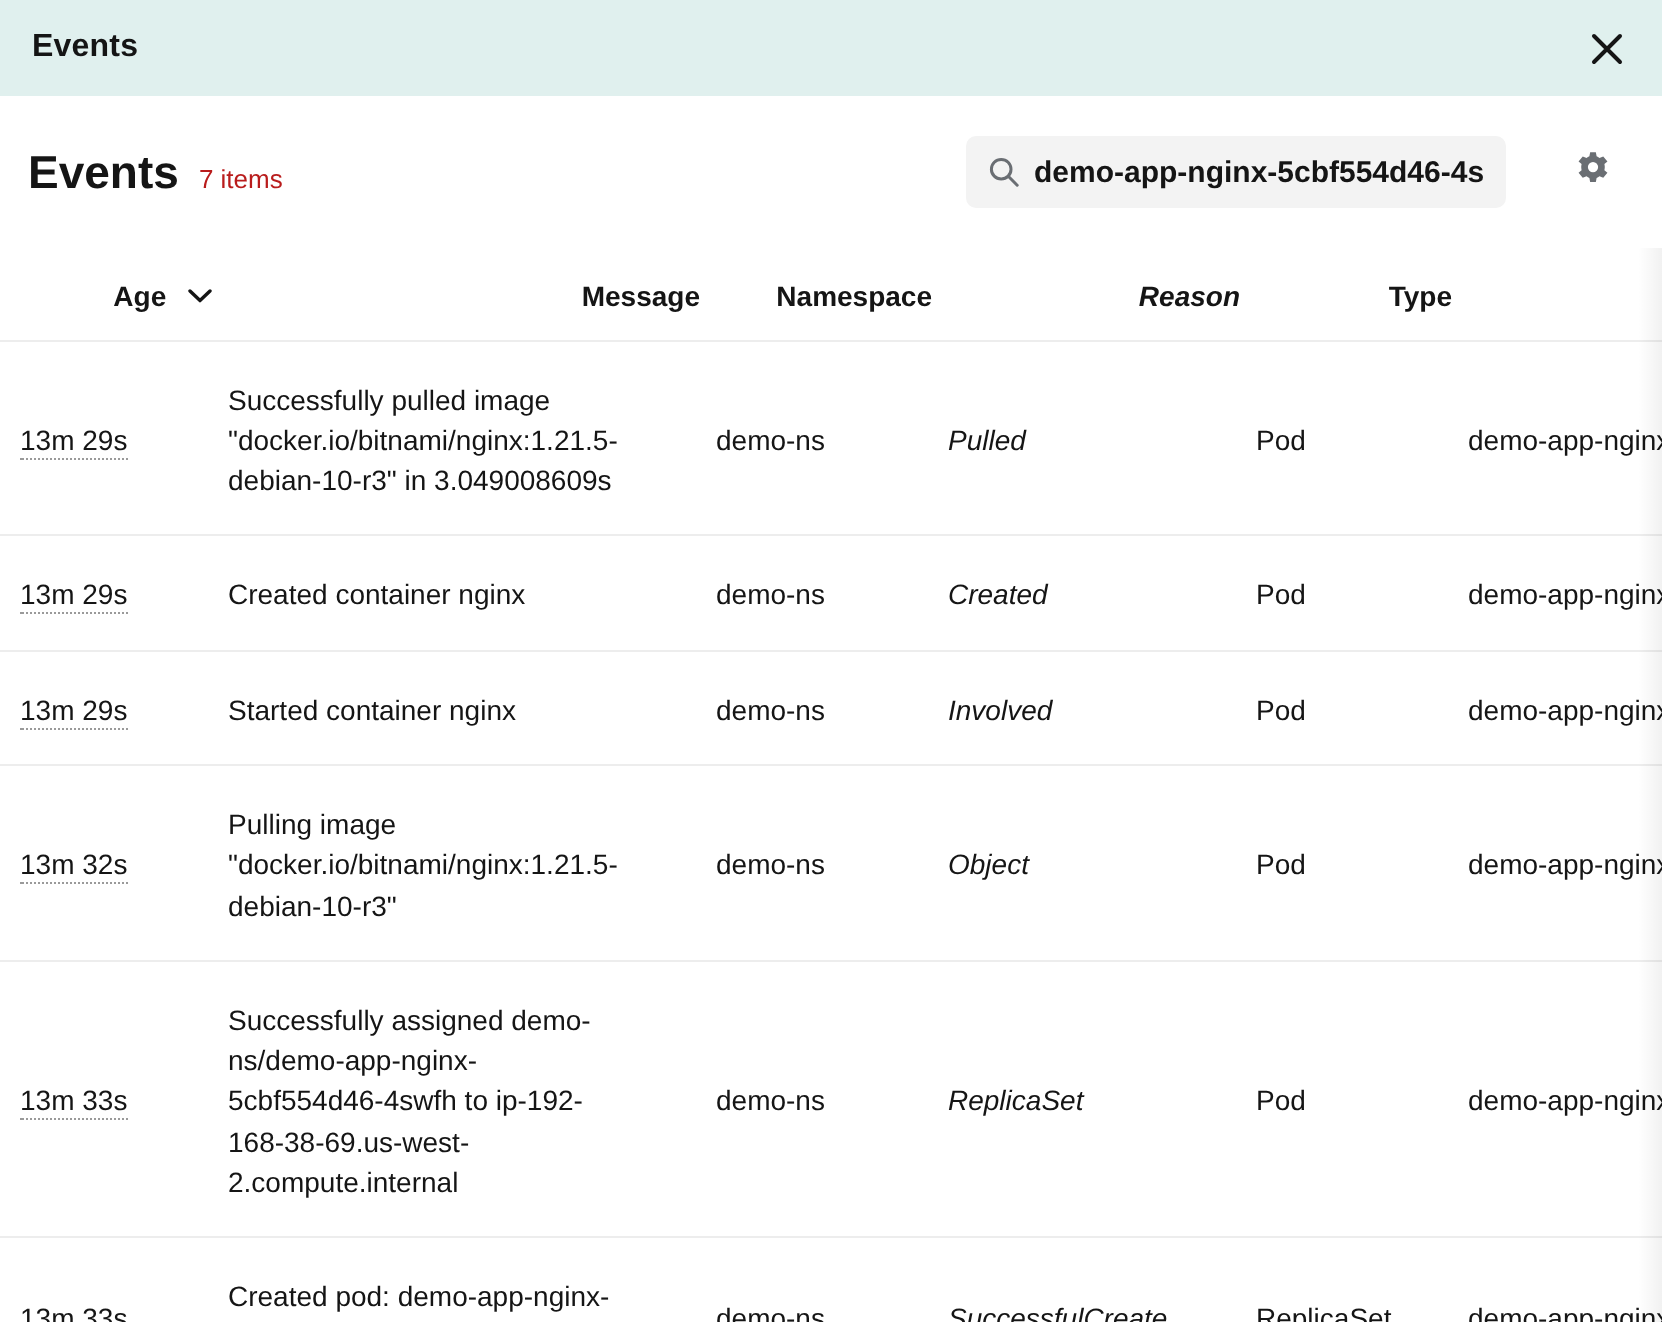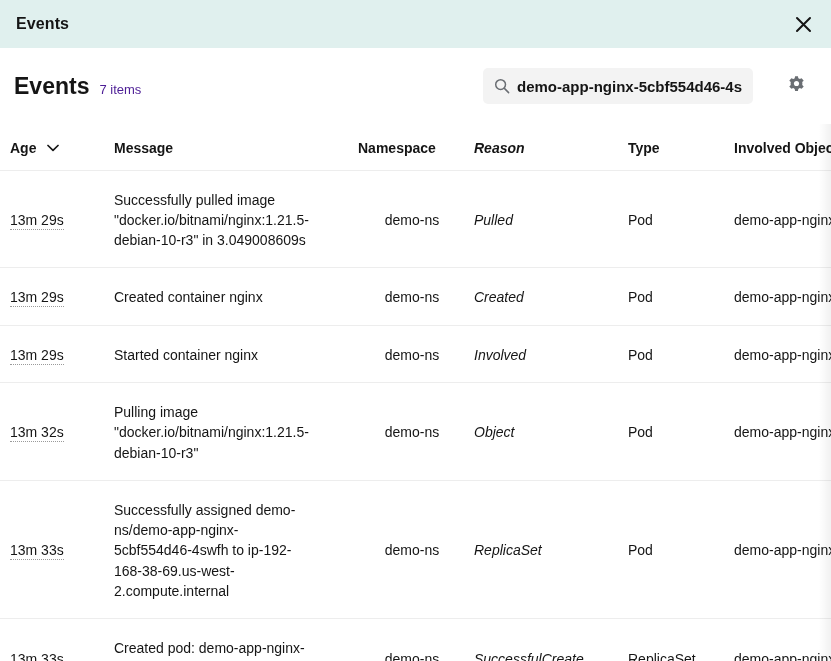--- a/index.html
+++ b/index.html
@@ -65,21 +65,21 @@
     flex: 0 0 auto;
   }
   .toolbar-title {
     font-size: 23px;
     font-weight: bold;
     color: #151515;
     line-height: 1;
   }
   .toolbar-count {
     font-size: 13px;
-    color: #4c1d95;
+    color: #b91c1c;
     line-height: 1;
   }
   .toolbar-spacer { flex: 1 1 auto; }
 
   .search-box {
     position: relative;
     width: 270px;
     height: 36px;
     background: #f3f3f3;
     border-radius: 5px;
@@ -131,21 +131,21 @@
     width: 831px;
     overflow: hidden;
   }
   table.events-table {
     border-collapse: collapse;
     table-layout: fixed;
     width: 960px;
     font-size: 14px;
   }
   table.events-table th {
-    text-align: left;
+    text-align: right;
     font-size: 14px;
     font-weight: bold;
     color: #151515;
     padding: 0 8px 14px 0;
     vertical-align: bottom;
     white-space: nowrap;
   }
   table.events-table thead tr { height: 46px; }
   table.events-table thead {
     border-bottom: 1px solid #ededed;
@@ -156,21 +156,21 @@
   table.events-table tbody tr:first-child { border-top: none; }
   table.events-table td {
     padding: 19px 8px 17px 0;
     vertical-align: middle;
     color: #151515;
     line-height: 1.45;
   }
 
   .col-age    { width: 96px; padding-left: 10px !important; }
   .col-msg    { width: 236px; }
-  .col-ns     { width: 108px; text-align: center; }
+  .col-ns     { width: 108px; }
   .col-reason { width: 146px; font-style: italic; }
   .col-type   { width: 98px; }
   .col-obj    { width: 276px; white-space: nowrap; }
 
   th.col-age { padding-left: 10px !important; }
 
   .age-cell {
     text-decoration: none;
     border-bottom: 1px dotted #9a9a9a;
     padding-bottom: 1px;

